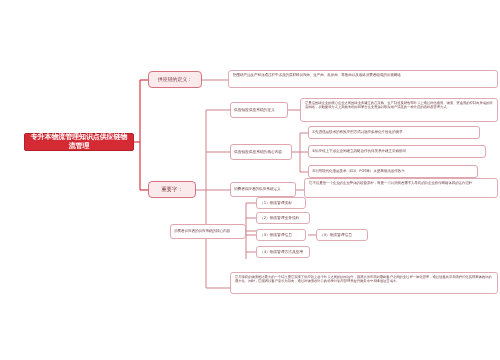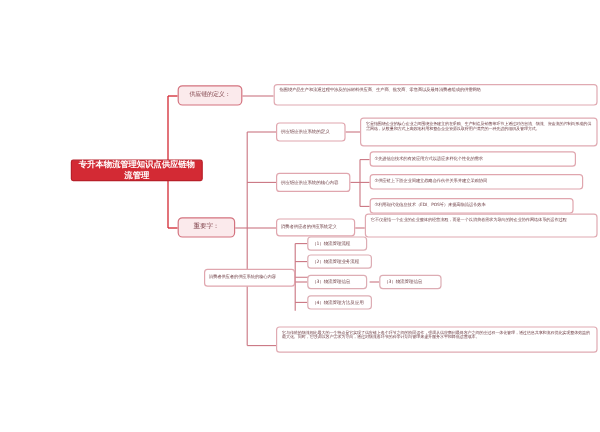--- a/index.html
+++ b/index.html
@@ -44,21 +44,20 @@
     word-break: break-all;
   }
   .node.root {
     background: #d32a34;
     border: 1px solid #b81f29;
     color: #ffffff;
     font-weight: bold;
     justify-content: center;
     text-align: center;
     border-radius: 2px;
-    margin-left: 35px;
   }
   .node.branch {
     background: #fbeaec;
     border: 1px solid #d4737f;
     border-radius: 4px;
     justify-content: center;
     text-align: center;
     color: #7a3a42;
   }
   .node.leaf {

